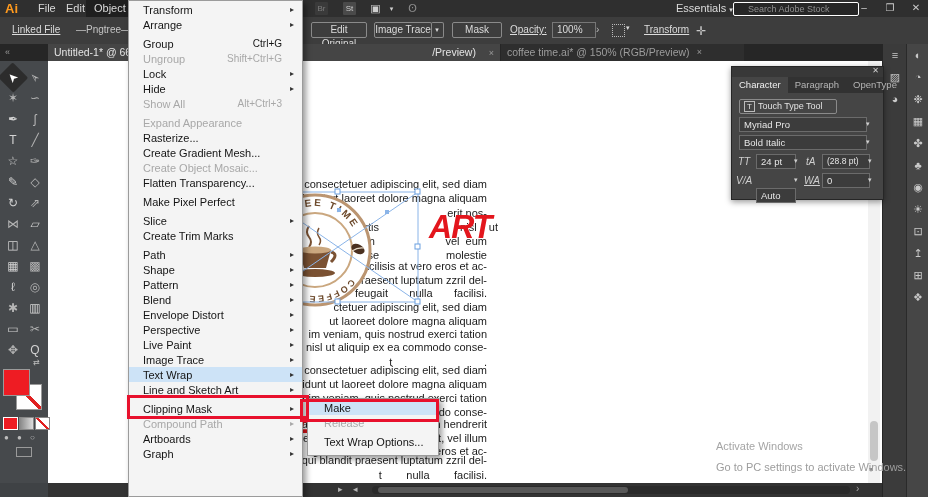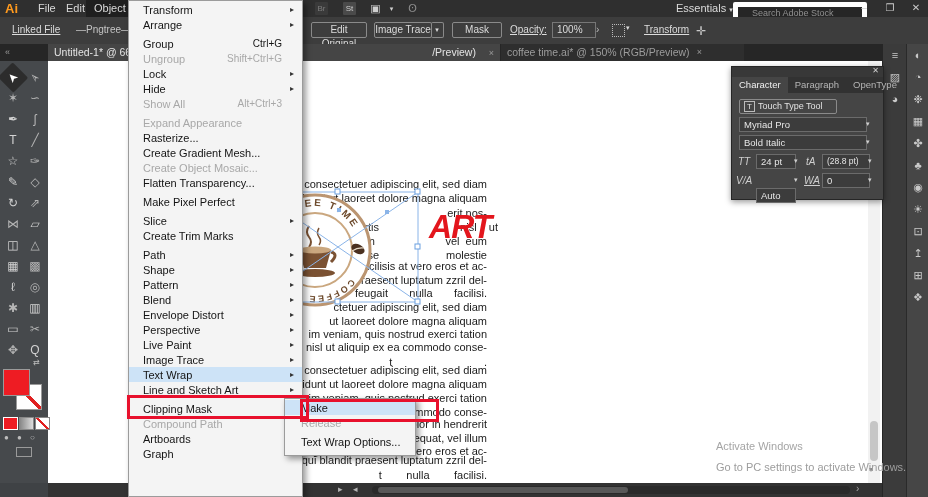--- a/index.html
+++ b/index.html
@@ -5,21 +5,21 @@
   html,body{margin:0;padding:0;background:#222;}
   #app{position:relative;width:928px;height:497px;overflow:hidden;background:#2b2b2b;
        font-family:"Liberation Sans",sans-serif;-webkit-font-smoothing:antialiased;}
   
   #menubar{position:absolute;left:0;top:0;width:928px;height:17px;background:#2f2f2f;color:#d6d6d6;font-size:11px;}
   #ai-logo{position:absolute;left:5px;top:1px;color:#ff9a1e;font-weight:bold;font-size:13px;}
   .mb-menu{position:absolute;top:0;height:17px;line-height:17px;padding:0 8px;color:#d9d9d9;}
   .mb-menu.active{background:#1f1f1f;}
   .mb-ic{position:absolute;top:2px;width:13px;height:13px;font-size:8px;line-height:13px;text-align:center;color:#cfcfcf;background:#4a4a4a;border-radius:1px;}
   #ws-label{position:absolute;left:676px;top:0;line-height:17px;color:#dcdcdc;}
-  #searchbox{position:absolute;left:733px;top:2px;width:110px;height:12px;background:#262626;border:5px solid #ffffff;border-radius:2px;color:#8f8f8f;font-size:9px;line-height:12px;padding-left:14px;text-decoration:underline;}
+  #searchbox{position:absolute;left:733px;top:2px;width:110px;height:12px;background:#262626;border:1px solid #ffffff;border-radius:2px;color:#8f8f8f;font-size:9px;line-height:12px;padding-left:14px;}
   #mag{position:absolute;left:736px;top:5px;width:5px;height:5px;border:1px solid #8f8f8f;border-radius:50%;}
   #mag:after{content:"";position:absolute;left:5px;top:5px;width:3px;height:1px;background:#8f8f8f;transform:rotate(45deg);}
   .winbtn{position:absolute;top:0;width:24px;height:17px;line-height:16px;text-align:center;color:#cccccc;font-size:10px;}
   
   #ctrlbar{position:absolute;left:0;top:17px;width:928px;height:27px;background:#3d3d3d;border-bottom:1px solid #1d1d1d;color:#dcdcdc;font-size:10px;}
   .cb-link{text-decoration:underline;}
   .cb-btn{position:absolute;top:5px;height:14px;line-height:14px;border:1px solid #8a8a8a;border-radius:2px;text-align:center;color:#dcdcdc;}
   .cb-txt{position:absolute;top:7px;}
   #opacity-field{position:absolute;left:505px;top:5px;width:38px;height:14px;line-height:14px;border:1px solid #777;padding-left:4px;}
   #dotted-ic{position:absolute;left:563px;top:7px;width:11px;height:11px;border:1px dotted #bbb;}
@@ -54,21 +54,21 @@
   #objmenu{position:absolute;left:128px;top:0;width:175px;height:497px;background:#f4f4f4;border:1px solid #9b9b9b;box-sizing:border-box;box-shadow:3px 3px 6px rgba(0,0,0,.4);z-index:20;padding-top:1px;}
   .mi{height:15px;display:flex;align-items:center;padding:0 5px 0 14px;font-size:11px;color:#141414;}
   .mi .lbl{flex:1;white-space:nowrap;}
   .mi .sc{font-size:10px;margin-right:8px;}
   .mi .arr{width:7px;font-size:8px;color:#333;}
   .mi.disabled{color:#a8a8a8;}
   .mi.disabled .arr{color:#a8a8a8;}
   .mi.hl{background:#cde3f7;}
   .mi.sep{height:4px;padding:0 3px;}
   .mi.sep .lbl{flex:1;height:4px;background:linear-gradient(transparent 45%,#d9d9d9 45%,#d9d9d9 60%,transparent 60%);}
-  #submenu{position:absolute;left:284px;top:398px;width:132px;height:58px;background:#f4f4f4;border:1px solid #9b9b9b;box-sizing:border-box;box-shadow:3px 3px 6px rgba(0,0,0,.4);z-index:22;padding-top:1px;}
+  #submenu{position:absolute;left:307px;top:398px;width:132px;height:58px;background:#f4f4f4;border:1px solid #9b9b9b;box-sizing:border-box;box-shadow:3px 3px 6px rgba(0,0,0,.4);z-index:22;padding-top:1px;}
   #submenu .mi{padding-left:16px;}
   .redbox{position:absolute;border:3px solid #e8112d;z-index:25;}
   
   #charpanel{position:absolute;left:731px;top:66px;width:151px;height:132px;background:#454545;border:1px solid #262626;box-shadow:0 2px 6px rgba(0,0,0,.4);z-index:8;font-size:10px;color:#dedede;}
   #cp-head{position:absolute;left:0;top:0;width:100%;height:10px;background:#383838;}
   #cp-tabs{position:absolute;left:0;top:10px;width:100%;height:16px;background:#323232;display:flex;}
   .cp-tab{padding:0 7px;line-height:16px;color:#b5b5b5;font-size:9.5px;}
   .cp-tab.active{background:#454545;color:#efefef;}
   #touch-btn{position:absolute;left:7px;top:32px;width:92px;height:13px;border:1px solid #8a8a8a;border-radius:2px;line-height:13px;font-size:9px;padding-left:4px;color:#e2e2e2;}
   .cp-field{position:absolute;height:13px;background:#3c3c3c;border:1px solid #6b6b6b;line-height:13px;font-size:9.5px;color:#e6e6e6;padding-left:4px;}

